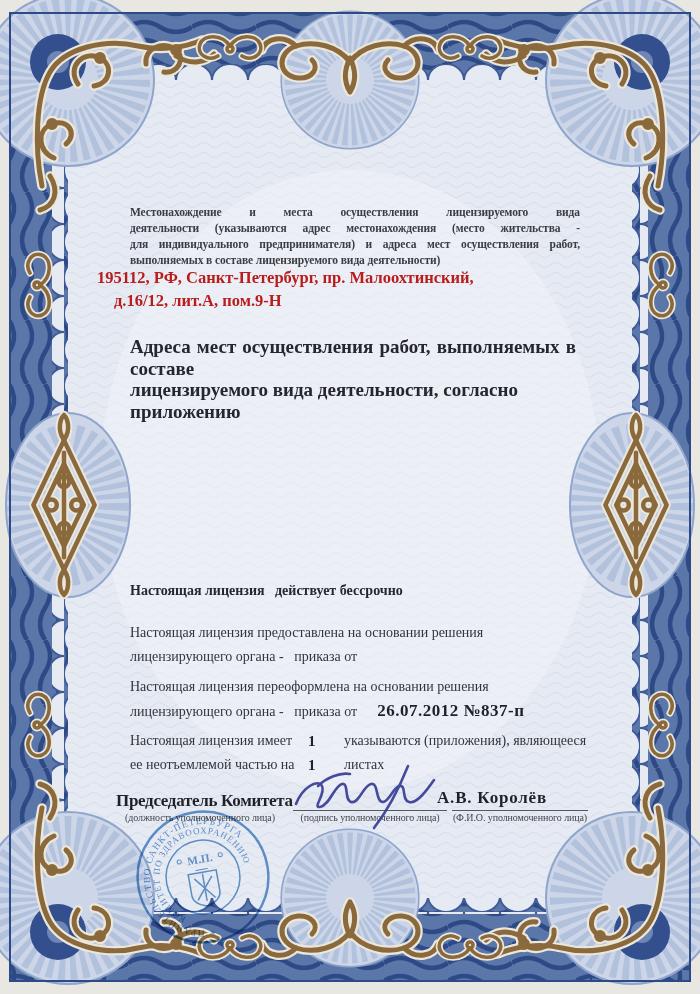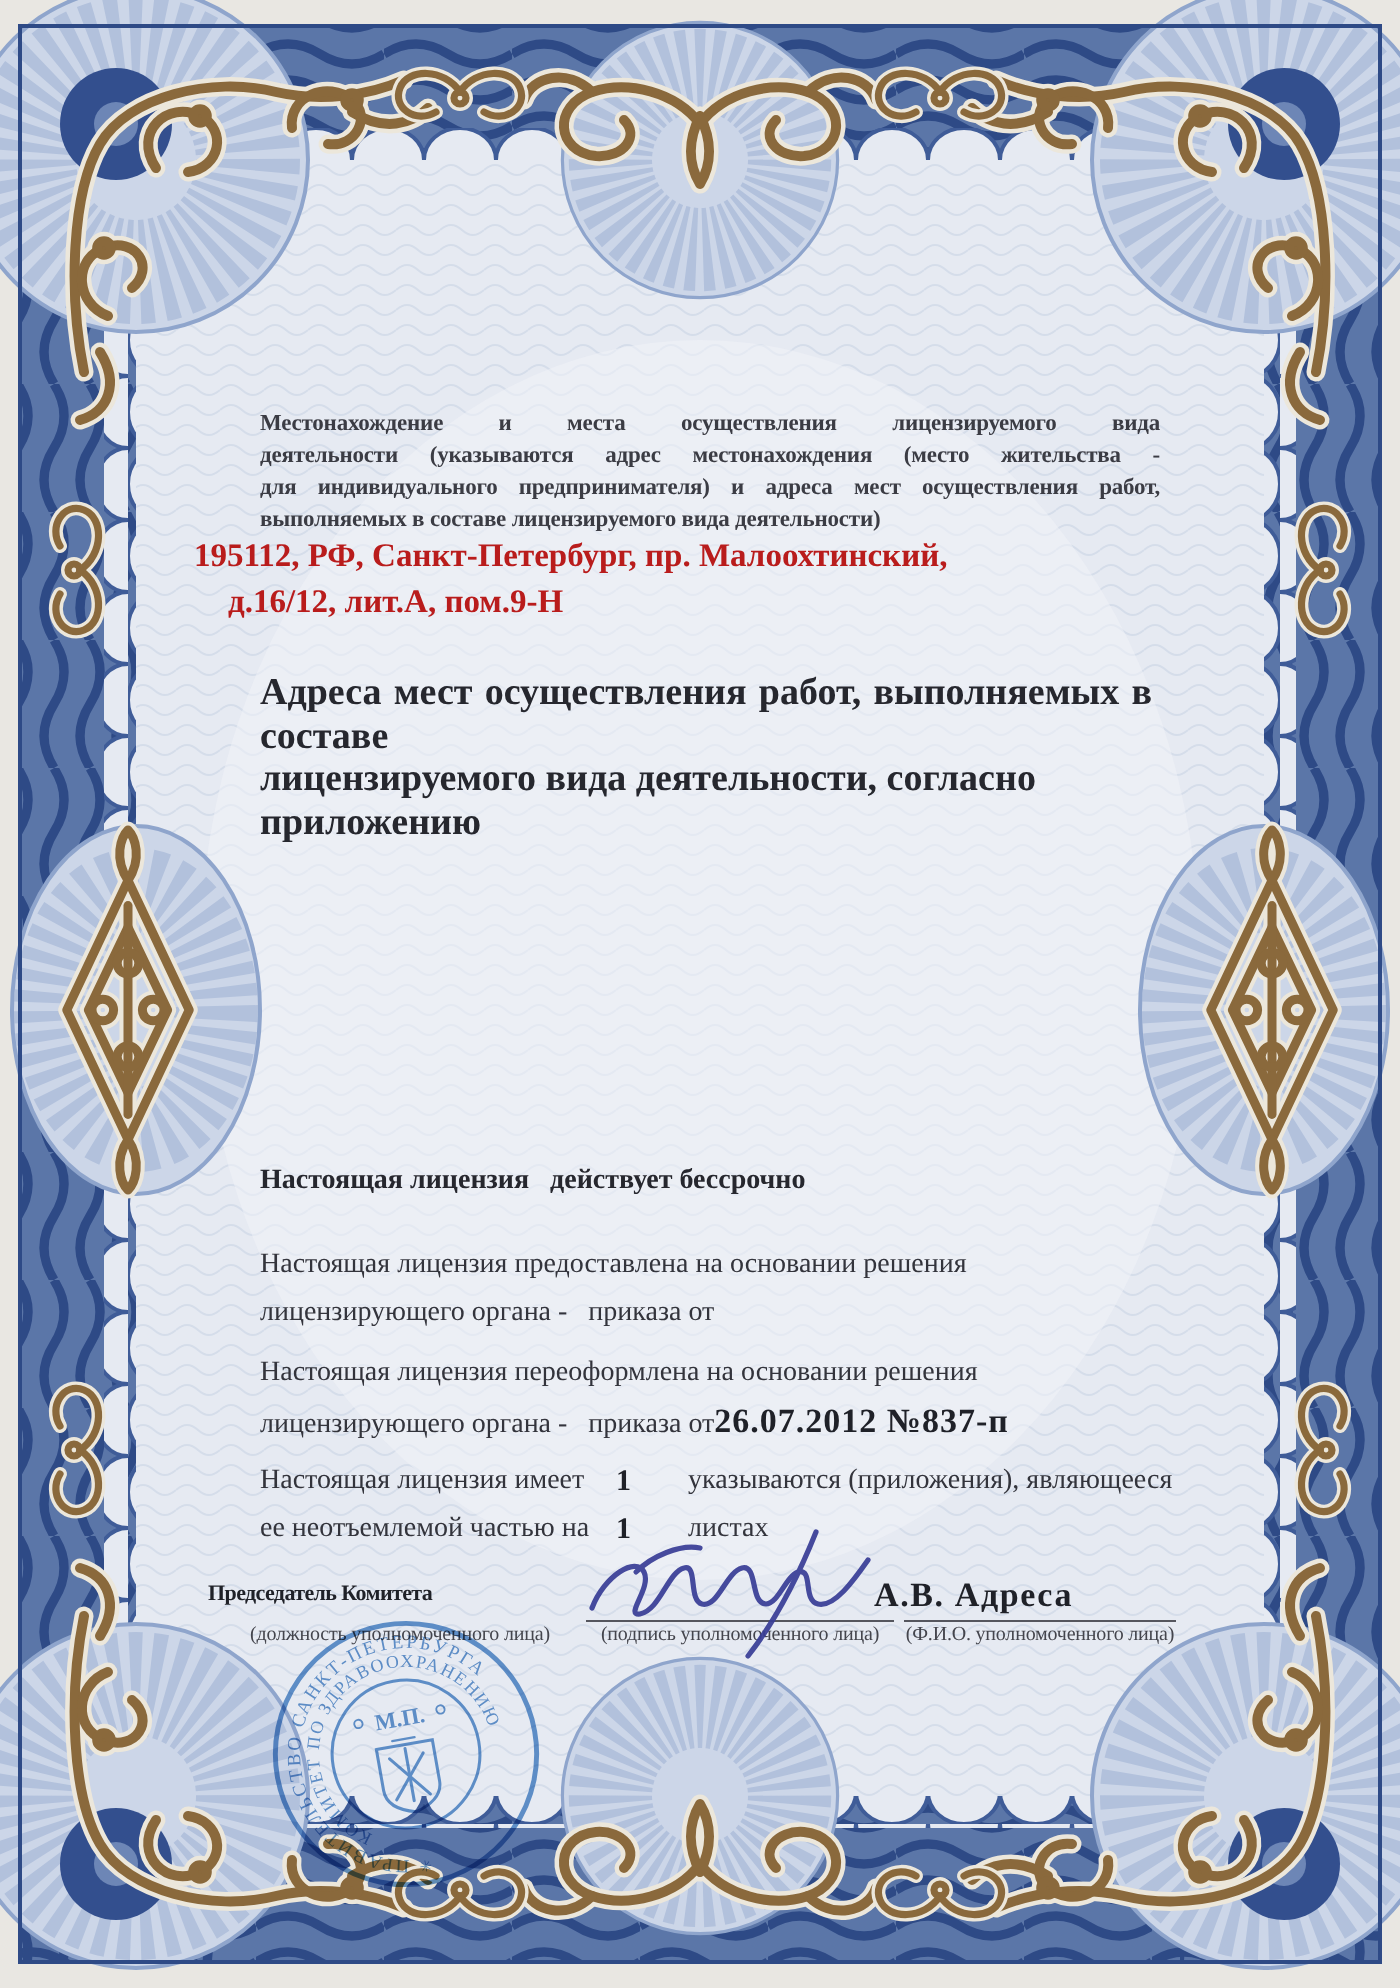--- a/index.html
+++ b/index.html
@@ -22,24 +22,24 @@
   .small-print{left:130px;top:205px;width:450px;font-size:11.5px;line-height:15.9px;font-weight:bold;color:#3b3c44;letter-spacing:-0.1px;}
   .small-print .last{text-align:left;text-align-last:left;}
   .address{left:97px;top:266px;font-size:16.5px;font-weight:bold;line-height:23px;color:#b91c1c;}
   .address .l2{padding-left:17px;}
   .note{left:130px;top:336px;width:446px;font-size:19px;font-weight:bold;line-height:21.5px;color:#26272e;}
   .note .last{text-align:left;text-align-last:left;}
   .validity{left:130px;top:583px;font-size:14px;font-weight:bold;color:#26272e;}
   .para{font-size:14px;line-height:24px;color:#33343c;}
   .granted{left:130px;top:621px;}
   .reissued{left:130px;top:675px;}
-  .order-no{font-weight:bold;font-size:17px;letter-spacing:.5px;color:#1f2128;}
+  .order-no{font-weight:bold;font-size:17px;letter-spacing:.5px;color:#1f2128;margin-left:20px;}
   .attach{left:130px;top:729px;display:grid;grid-template-columns:178px 36px auto;font-size:14px;line-height:24px;color:#33343c;}
   .attach .num{font-weight:bold;font-size:15px;color:#1f2128;}
-  .sig-title{left:104px;top:791px;font-size:11px;font-weight:bold;letter-spacing:-0.3px;color:#1f2128;}
+  .sig-title{left:116px;top:791px;font-size:17px;font-weight:bold;letter-spacing:-0.3px;color:#1f2128;}
   .sig-name{left:437px;top:788px;font-size:17px;font-weight:bold;letter-spacing:.8px;color:#1f2128;}
   .sig-line{height:0;border-top:1.3px solid #55565e;}
   .line-mid{left:293px;top:810px;width:154px;}
   .line-right{left:452px;top:810px;width:136px;}
   .caption{font-size:10px;color:#44454d;text-align:center;letter-spacing:-0.1px;}
   .cap1{left:124px;top:812px;width:152px;}
   .cap2{left:291px;top:812px;width:158px;}
   .cap3{left:452px;top:812px;width:136px;}
   .sig-svg{left:288px;top:760px;width:168px;height:70px;}
   .stamp-svg{left:132px;top:806px;width:142px;height:142px;opacity:.84;mix-blend-mode:multiply;}
@@ -248,21 +248,21 @@
     <div class="num">1</div>
     <div>указываются (приложения), являющееся</div>
     <div>ее неотъемлемой частью на</div>
     <div class="num">1</div>
     <div>листах</div>
   </div>
 
   <div class="abs sig-title">Председатель Комитета</div>
   <div class="abs sig-line line-mid"></div>
   <div class="abs sig-line line-right"></div>
-  <div class="abs sig-name">А.В. Адреса</div>
+  <div class="abs sig-name">А.В. Королёв</div>
   <div class="abs caption cap1">(должность уполномоченного лица)</div>
   <div class="abs caption cap2">(подпись уполномоченного лица)</div>
   <div class="abs caption cap3">(Ф.И.О. уполномоченного лица)</div>
 
   <svg class="abs sig-svg" viewBox="0 0 168 70">
     <g stroke="#383d96" stroke-width="2.6" fill="none" stroke-linecap="round" opacity=".92">
       <path d="M8,44 C14,28 30,18 34,26 C38,34 24,48 32,47 C42,45 46,26 54,24 C61,22 56,40 63,42 C71,44 75,26 83,24 C91,22 87,42 95,42 C101,42 105,28 111,26 C119,24 113,40 121,42 C129,44 139,30 146,20"></path>
       <path d="M120,6 C112,26 100,50 86,68"></path>
       <path d="M30,26 C38,18 52,12 62,14"></path>
     </g>

